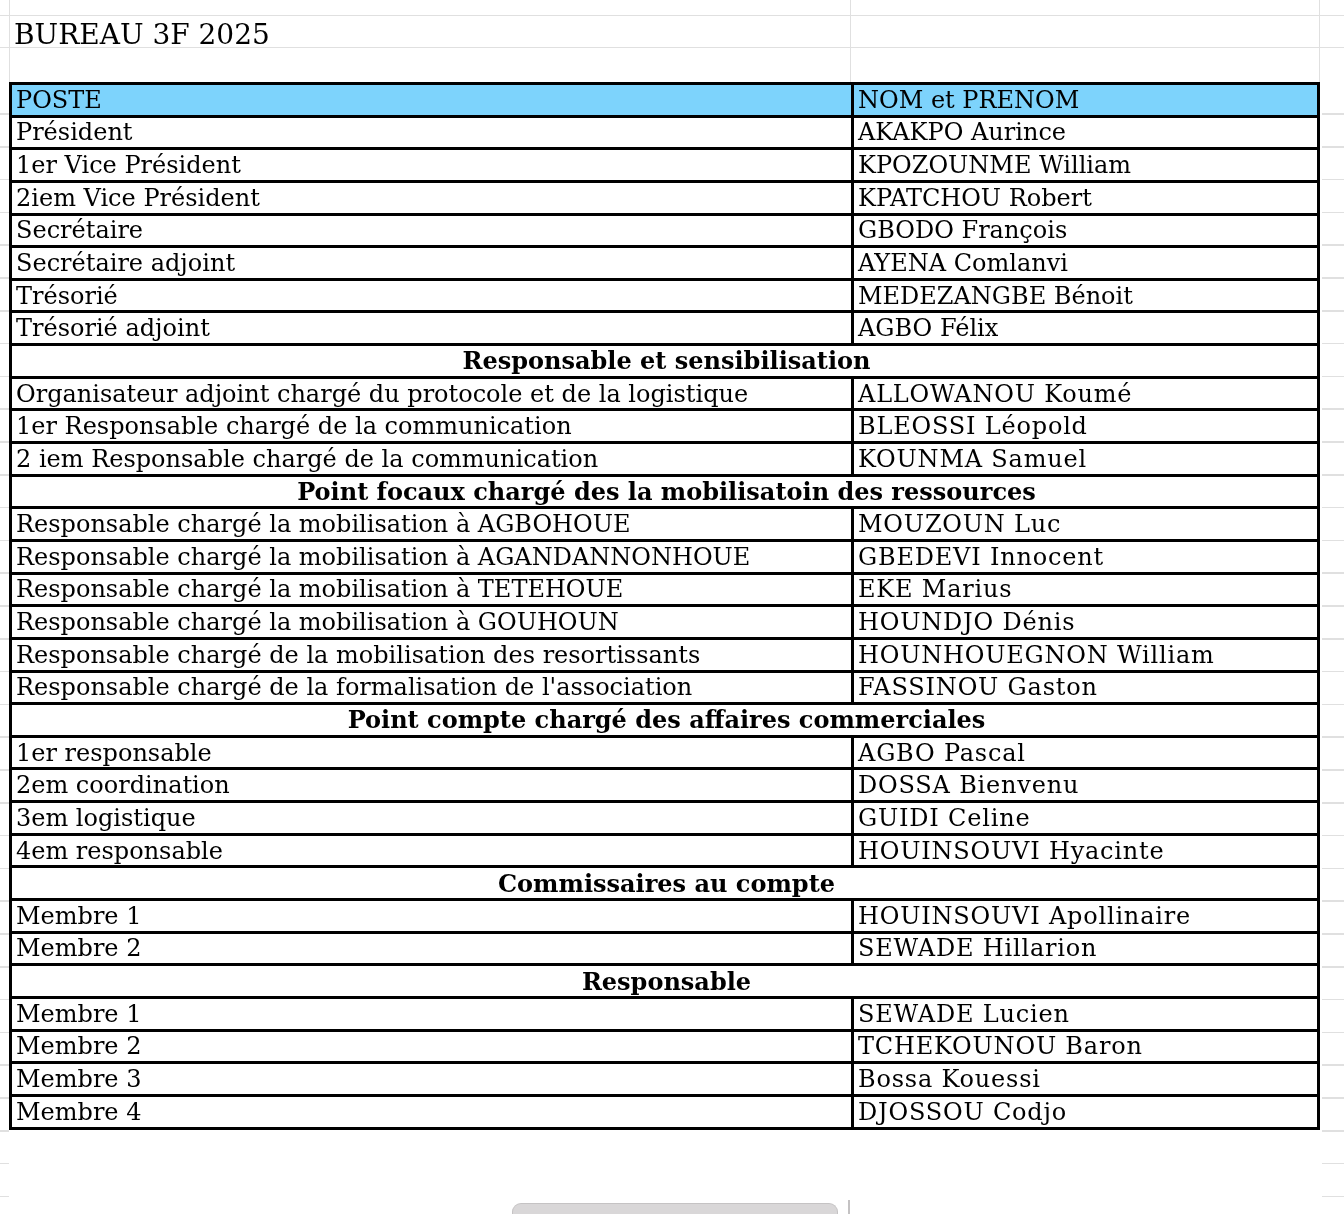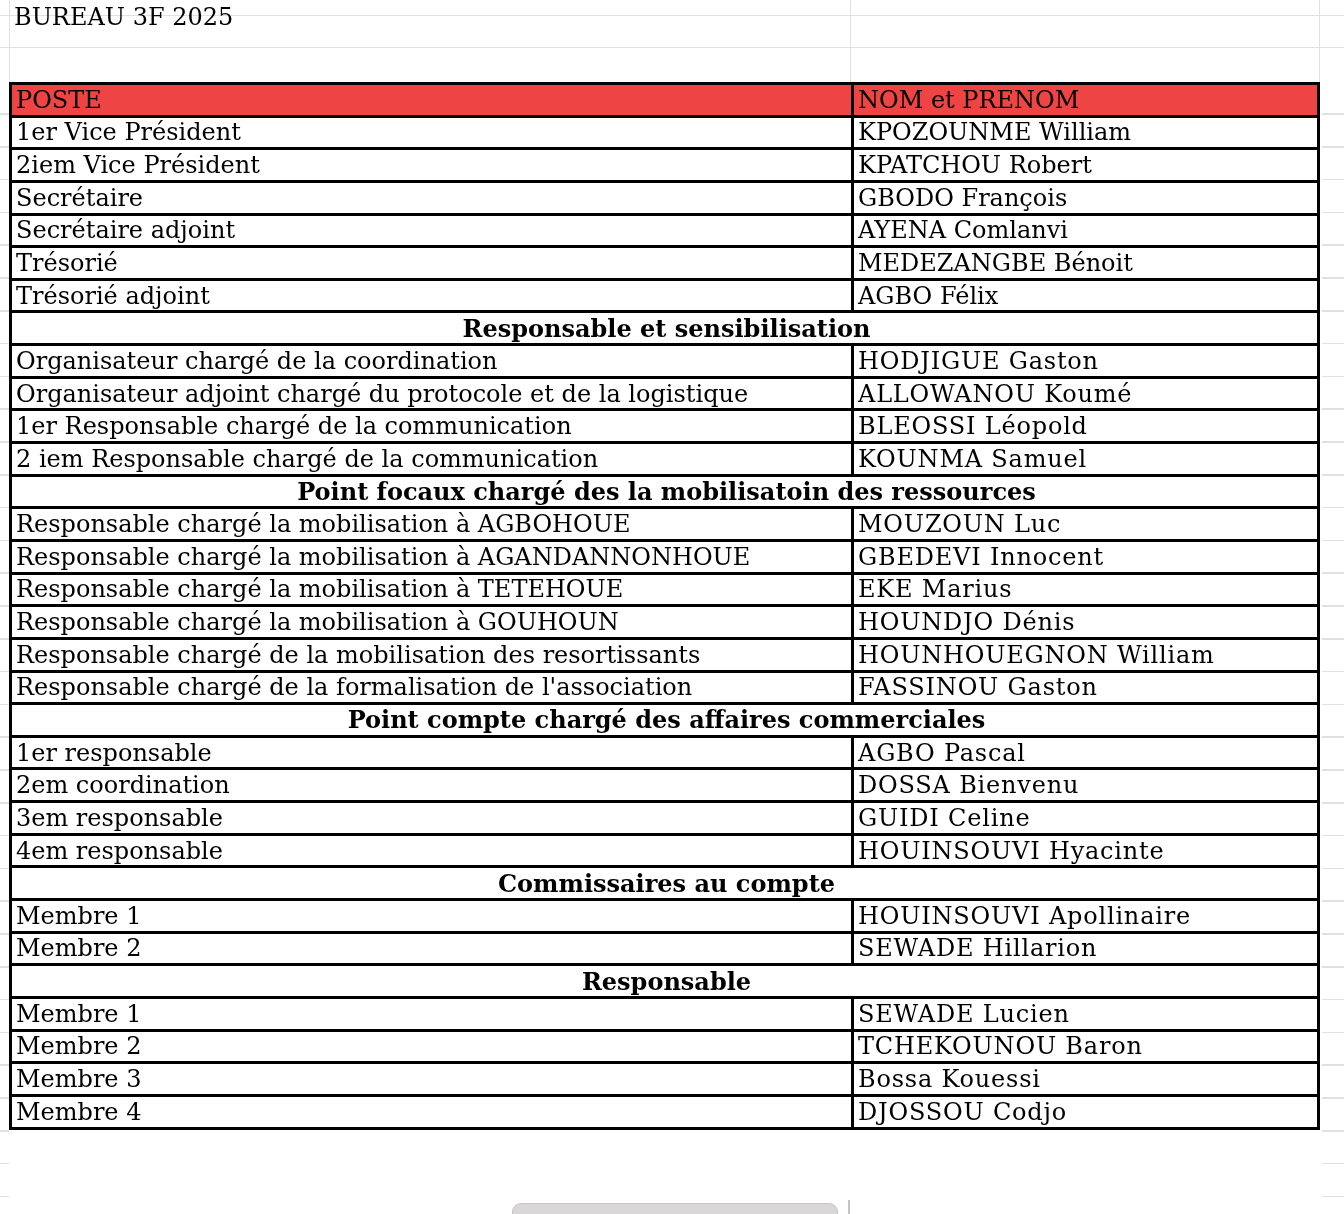--- a/index.html
+++ b/index.html
@@ -5,38 +5,38 @@
   html,body{margin:0;padding:0;}
   body{
     width:1344px;height:1214px;position:relative;overflow:hidden;
     background:#ffffff;
     font-family:"DejaVu Serif", serif;
     color:#000;
   }
   
   .gridline{position:absolute;background:#e0e0e0;}
   .title-cell{
-    position:absolute;left:14px;top:1px;height:32px;line-height:32px;
-    font-size:24px;white-space:nowrap;
+    position:absolute;left:14px;top:19px;height:32px;line-height:32px;
+    font-size:28px;white-space:nowrap;
   }
   
   table.sheet{
     position:absolute;left:9px;top:82px;width:1311px;
     border-collapse:collapse;table-layout:fixed;
     font-size:24px;
   }
   table.sheet col.c1{width:842px;}
   table.sheet td{
     border:3px solid #000;
     height:29.65px;
     padding:0 0 0 4px;
     white-space:nowrap;overflow:hidden;
     vertical-align:middle;
   }
-  td.colhead{background:#ef4444;}
+  td.colhead{background:#7dd3fc;}
   td.section{font-weight:bold;text-align:center;padding:0;}
   td.nom.wide{letter-spacing:0.8px;}
   
   .margin-stripes{
     position:absolute;top:82px;height:1115px;
     background:repeating-linear-gradient(
       to bottom,
       transparent 0px, transparent 31.3px,
       #e0e0e0 31.3px, #e0e0e0 32.8px
     );
@@ -66,20 +66,24 @@
   <colgroup>
       <col class="c1">
       <col class="c2">
     </colgroup>
   <tbody>
       <tr>
         <td class="colhead">POSTE</td>
         <td class="colhead">NOM et PRENOM</td>
       </tr>
       <tr>
+        <td>Président</td>
+        <td class="nom">AKAKPO Aurince</td>
+      </tr>
+      <tr>
         <td>1er Vice Président</td>
         <td class="nom">KPOZOUNME William</td>
       </tr>
       <tr>
         <td>2iem Vice Président</td>
         <td class="nom">KPATCHOU Robert</td>
       </tr>
       <tr>
         <td>Secrétaire</td>
         <td class="nom">GBODO François</td>
@@ -93,24 +97,20 @@
         <td class="nom">MEDEZANGBE Bénoit</td>
       </tr>
       <tr>
         <td>Trésorié adjoint</td>
         <td class="nom">AGBO Félix</td>
       </tr>
       <tr>
         <td colspan="2" class="section">Responsable et sensibilisation</td>
       </tr>
       <tr>
-        <td>Organisateur chargé de la coordination</td>
-        <td class="nom wide">HODJIGUE Gaston</td>
-      </tr>
-      <tr>
         <td>Organisateur adjoint chargé du protocole et de la logistique</td>
         <td class="nom wide">ALLOWANOU Koumé</td>
       </tr>
       <tr>
         <td>1er Responsable chargé de la communication</td>
         <td class="nom wide">BLEOSSI Léopold</td>
       </tr>
       <tr>
         <td>2 iem Responsable chargé de la communication</td>
         <td class="nom wide">KOUNMA Samuel</td>
@@ -147,21 +147,21 @@
       </tr>
       <tr>
         <td>1er responsable</td>
         <td class="nom wide">AGBO Pascal</td>
       </tr>
       <tr>
         <td>2em coordination</td>
         <td class="nom wide">DOSSA Bienvenu</td>
       </tr>
       <tr>
-        <td>3em responsable</td>
+        <td>3em logistique</td>
         <td class="nom wide">GUIDI Celine</td>
       </tr>
       <tr>
         <td>4em responsable</td>
         <td class="nom wide">HOUINSOUVI Hyacinte</td>
       </tr>
       <tr>
         <td colspan="2" class="section">Commissaires au compte</td>
       </tr>
       <tr>

